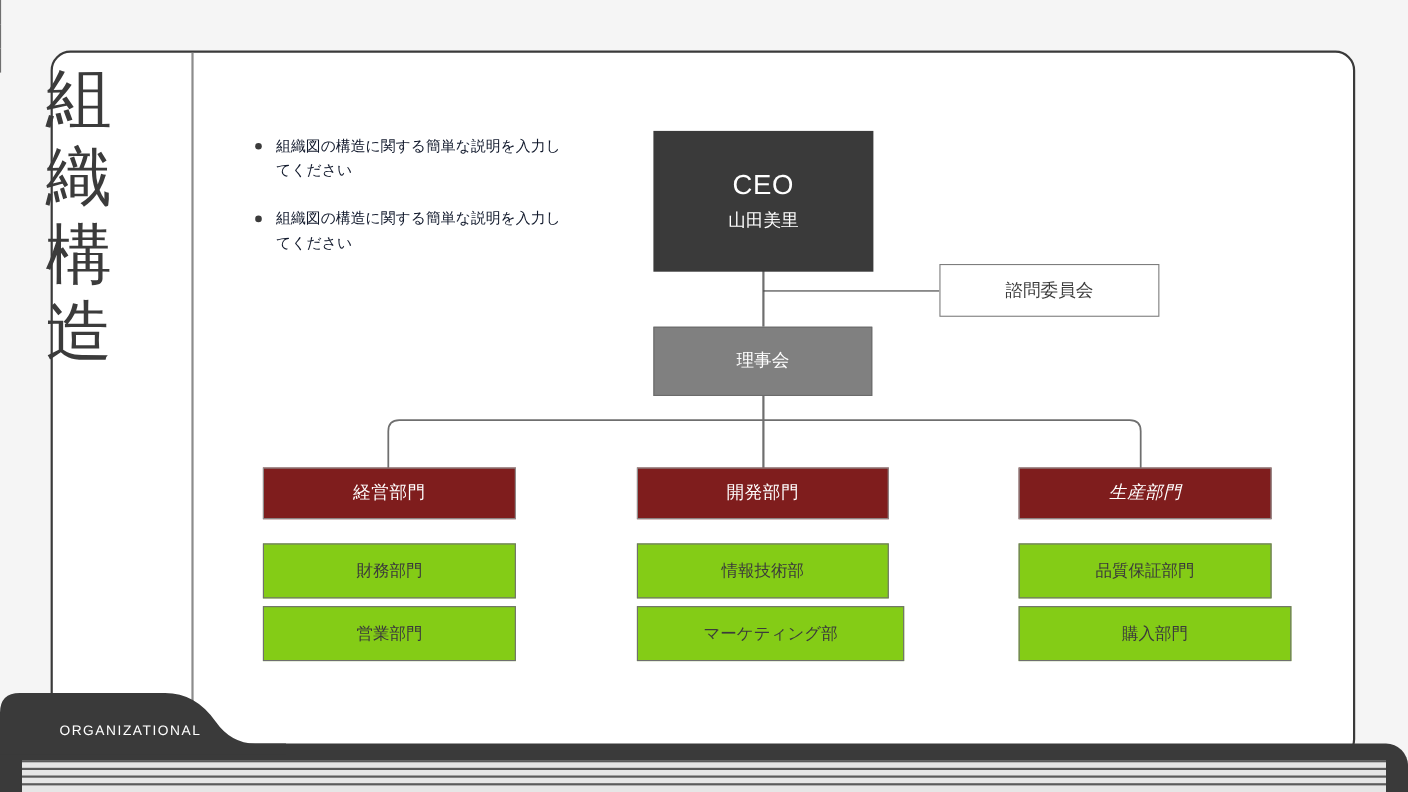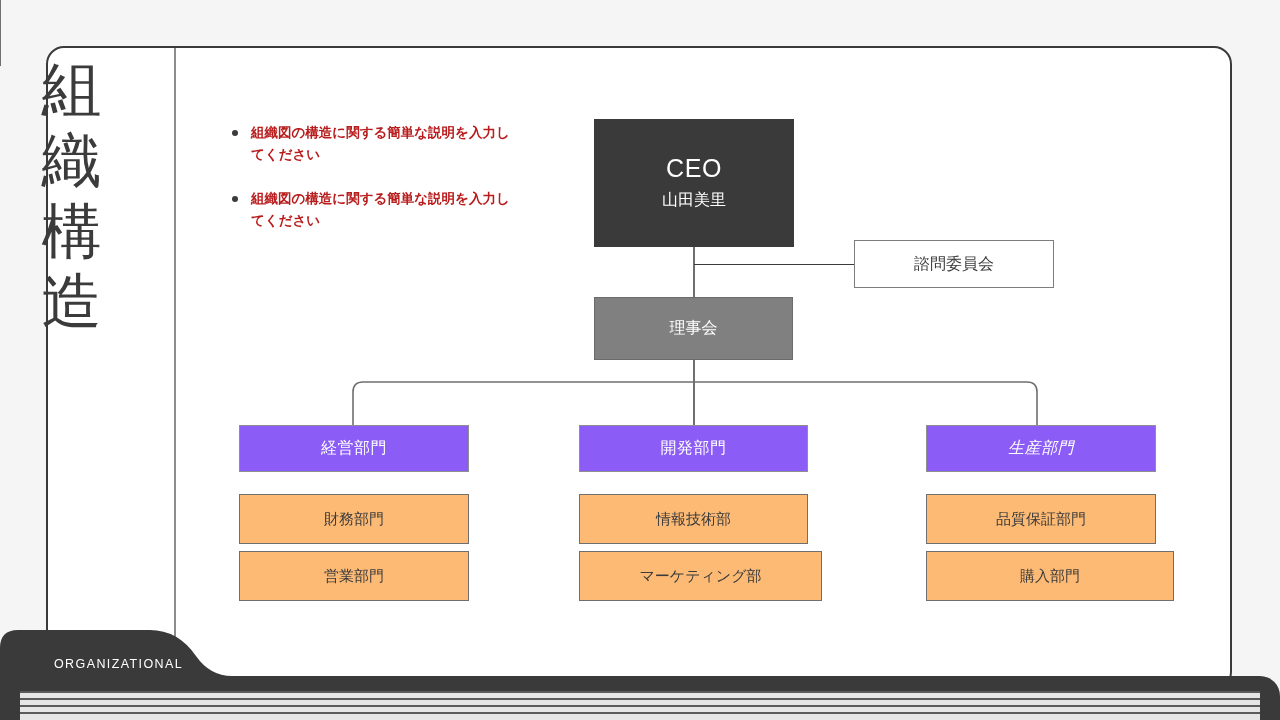--- a/index.html
+++ b/index.html
@@ -68,22 +68,21 @@
     height: 6px;
     border-radius: 50%;
     background: #3b3b3b;
     margin-right: 13px;
     margin-top: 8px;
     flex: 0 0 auto;
   }
   .bullet-text {
     font-size: 13.5px;
     line-height: 1.62;
-    color: #b91c1c;
-    font-weight: bold;
+    color: #0f172a;
   }
 
   
   .org {
     position: absolute;
     left: 0;
     top: 0;
     width: 1280px;
     height: 720px;
     pointer-events: none;
@@ -140,33 +139,33 @@
     background: #808080;
     border: 1px solid #6b6b6b;
     color: #ffffff;
     font-size: 16px;
   }
 
   
   .node-div {
     top: 425px;
     height: 47px;
-    background: #8b5cf6;
+    background: #7f1d1d;
     border: 1px solid #8f8f8f;
     color: #ffffff;
     font-size: 16px;
     letter-spacing: 0.5px;
   }
   .div-1 { left: 239px; width: 230px; }
   .div-2 { left: 579px; width: 229px; }
   .div-3 { left: 926px; width: 230px; font-style: italic; }
 
   
   .node-sub {
-    background: #fdba74;
+    background: #84cc16;
     border: 1px solid #6f6f6f;
     color: #3b3b3b;
     font-size: 15px;
     height: 50px;
   }
   .sub-1a { left: 239px; top: 494px; width: 230px; }
   .sub-1b { left: 239px; top: 551px; width: 230px; }
   .sub-2a { left: 579px; top: 494px; width: 229px; }
   .sub-2b { left: 579px; top: 551px; width: 243px; }
   .sub-3a { left: 926px; top: 494px; width: 230px; }

